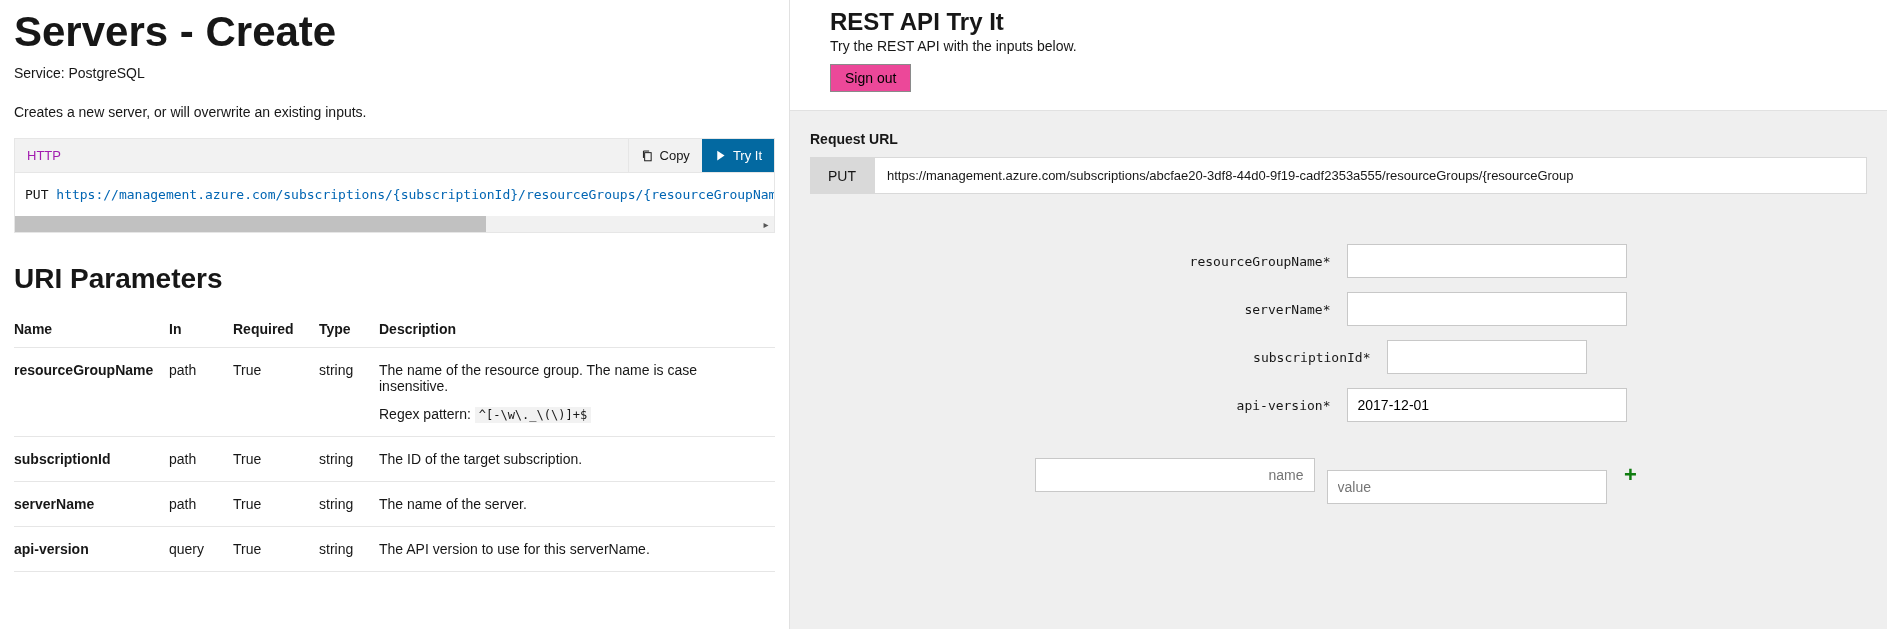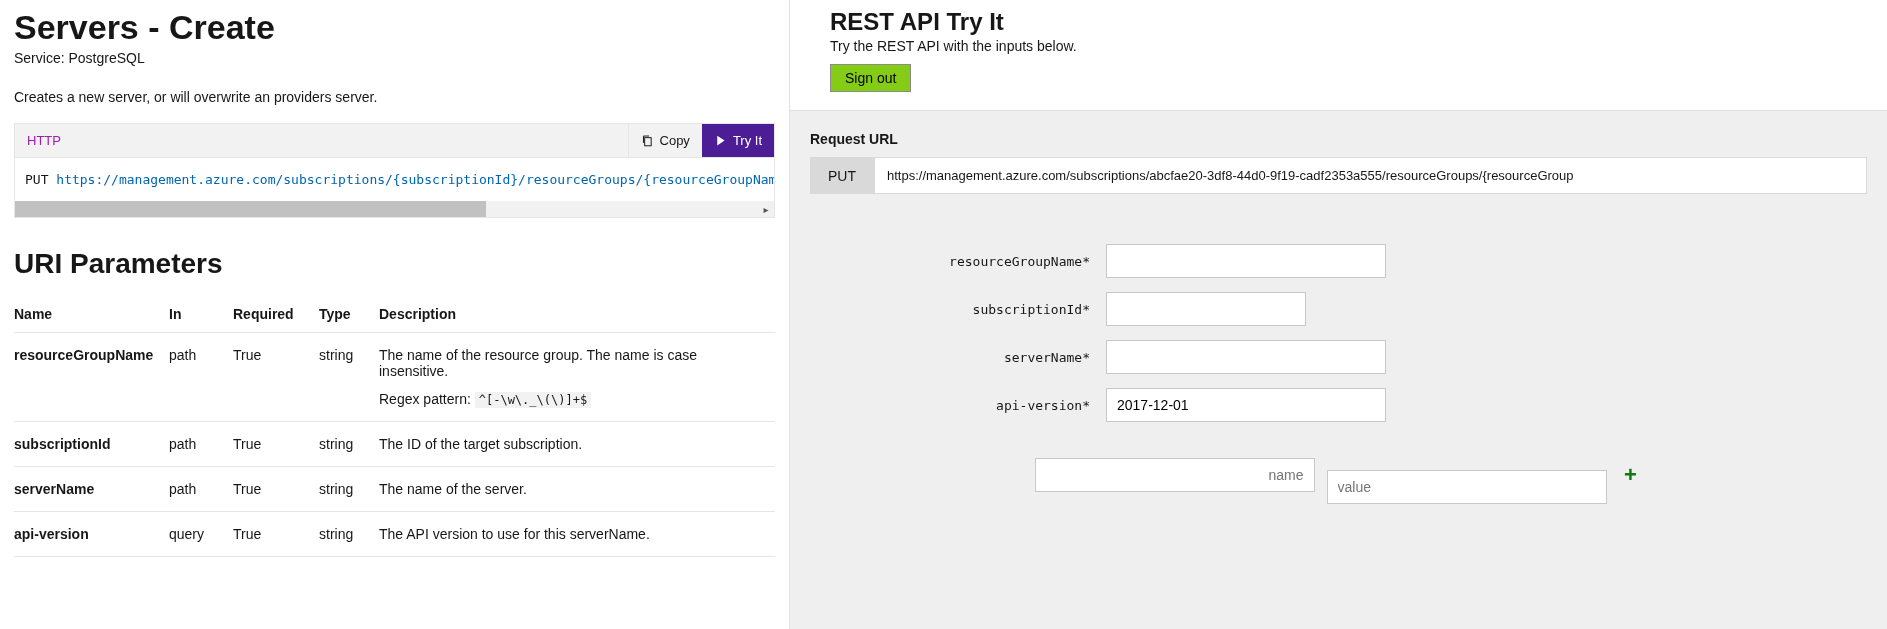--- a/index.html
+++ b/index.html
@@ -26,23 +26,24 @@
     background: #fff;
     display: flex;
     flex-direction: column;
   }
   
   .left-pane::-webkit-scrollbar { width: 16px; }
   .left-pane::-webkit-scrollbar-track { background: #f1f1f1; }
   .left-pane::-webkit-scrollbar-thumb { background: #c1c1c1; }
 
   h1.title {
-    font-size: 34px;
+    font-size: 42px;
     font-weight: 600;
     margin-top: 8px;
+    margin-bottom: 6px;
   }
   .meta { font-size: 14px; color: #171717; line-height: 1.6; }
   .meta .label { color: #171717; }
   .description {
     margin-top: 20px;
     font-size: 14px;
   }
   .code-panel {
     margin-top: 18px;
     border: 1px solid #e6e6e6;
@@ -65,21 +66,21 @@
     font-size: 13px;
     color: #171717;
     display: flex;
     align-items: center;
     gap: 6px;
     height: 100%;
     border-left: 1px solid #e6e6e6;
     cursor: pointer;
   }
   .tryit-btn {
-    background: #4c1d95;
+    background: #0369a1;
     color: #fff;
     padding: 0 12px;
     font-size: 13px;
     display: flex;
     align-items: center;
     gap: 6px;
     height: 100%;
     cursor: pointer;
   }
   .code-body {
@@ -163,21 +164,21 @@
     font-weight: 600;
     margin-bottom: 2px;
   }
   .tryit-header .sub {
     font-size: 14px;
     color: #171717;
     margin-bottom: 10px;
   }
   .signout-btn {
     border: 1px solid #8a8a8a;
-    background: #84cc16;
+    background: #ec4899;
     padding: 5px 14px;
     font-size: 14px;
     cursor: pointer;
   }
   .tryit-body {
     flex: 1;
     background: #efefef;
     padding: 20px 20px;
     overflow: auto;
   }
@@ -215,20 +216,21 @@
   }
   .params-heading {
     text-align: center;
     font-size: 16px;
     font-weight: 600;
     margin-bottom: 18px;
   }
   .param-row {
     display: flex;
     align-items: center;
+    justify-content: center;
     margin-bottom: 14px;
     gap: 16px;
   }
   .param-label {
     width: 280px;
     text-align: right;
     font-family: Consolas, monospace;
     font-size: 13px;
     color: #171717;
   }
@@ -274,21 +276,21 @@
 </style>
 </head>
 <body>
 
 <div class="left-pane">
   <h1 class="title">Servers - Create</h1>
   <div class="meta">
     <span class="label">Service:</span>
     <span>PostgreSQL</span>
   </div>
-  <p class="description">Creates a new server, or will overwrite an providers server.</p>
+  <p class="description">Creates a new server, or will overwrite an existing inputs.</p>
 
   <div class="code-panel">
     <div class="code-head">
       <div class="lang">HTTP</div>
       <div class="spacer"></div>
       <div class="copy-btn">
         <svg class="icon-svg" viewBox="0 0 16 16" fill="none" stroke="#171717" stroke-width="1.2">
           <rect x="4.5" y="4.5" width="8" height="10"></rect>
           <path d="M3 11 V2.5 H10"></path>
         </svg>
@@ -375,26 +377,26 @@
       <div class="verb-box">PUT</div>
       <input class="url-input" value="https://management.azure.com/subscriptions/abcfae20-3df8-44d0-9f19-cadf2353a555/resourceGroups/{resourceGroup" style="">
     </div>
 
 
     <div class="param-row">
       <div class="param-label">resourceGroupName*</div>
       <input class="param-input" value="" style="">
     </div>
     <div class="param-row">
+      <div class="param-label">serverName*</div>
+      <input class="param-input" value="" style="">
+    </div>
+    <div class="param-row">
       <div class="param-label">subscriptionId*</div>
       <input class="param-input short" value="" style="">
-    </div>
-    <div class="param-row">
-      <div class="param-label">serverName*</div>
-      <input class="param-input" value="" style="">
     </div>
     <div class="param-row">
       <div class="param-label">api-version*</div>
       <input class="param-input" value="2017-12-01" style="">
     </div>
 
     <div class="add-row">
       <input class="kv-input left" placeholder="name" style="">
       <input class="kv-input right" placeholder="value" style="">
       <div class="plus-btn">

